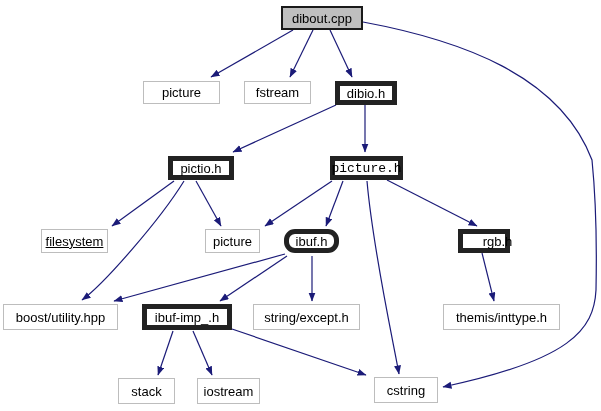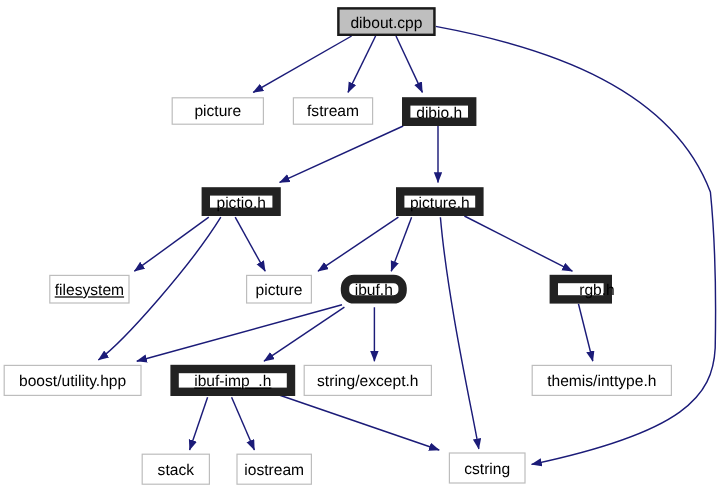--- a/index.html
+++ b/index.html
@@ -17,21 +17,21 @@
     background:#ffffff;
     display:flex;
     align-items:center;
     justify-content:center;
     font-size:13px;
     color:#000000;
     white-space:nowrap;
     line-height:1;
   }
   .node.external{border:1px solid #bdbdbd;}
-  .node.internal{border:7px solid #3b82f6;cursor:pointer;}
+  .node.internal{border:5px solid #3b82f6;cursor:pointer;}
   .node.root{border:2px solid #1a1a1a;background:#bfbfbf;}
   path.edge{fill:none;stroke-width:1.2px;}
 </style>
 </head>
 <body>
 
 <div id="canvas">
   <svg id="edge-layer" width="601" height="411" viewBox="0 0 601 411" xmlns="http://www.w3.org/2000/svg">
     <defs>
       <marker id="arrow" markerUnits="userSpaceOnUse" markerWidth="10" markerHeight="8" refX="8.5" refY="3.5" orient="auto">
@@ -60,26 +60,26 @@
         <path class="edge" d="M193,331 L212,375" stroke="#1b1b78" marker-end="url(#arrow)"></path>
         <path class="edge" d="M232,329 L366,375" stroke="#1b1b78" marker-end="url(#arrow)"></path>
       </g>
   </svg>
   <div id="nodes">
       <div class="node root" style="left: 281px; top: 6px; width: 82px; height: 24px; background: rgb(191, 191, 191);">dibout.cpp</div>
       <div class="node external" style="left: 143px; top: 81px; width: 77px; height: 23px; border-color: rgb(189, 189, 189);">picture</div>
       <div class="node external" style="left: 244px; top: 81px; width: 67px; height: 23px; border-color: rgb(189, 189, 189);">fstream</div>
       <div class="node internal" style="left: 335px; top: 81px; width: 62px; height: 24px; border-color: rgb(34, 34, 34);">dibio.h</div>
       <div class="node internal" style="left: 168px; top: 156px; width: 66px; height: 24px; border-color: rgb(34, 34, 34);">pictio.h</div>
-      <div class="node internal" style="left: 330px; top: 156px; width: 73px; height: 24px; border-color: rgb(34, 34, 34);">picture.h</div>
+      <div class="node internal" style="left: 330px; top: 156px; width: 73px; height: 24px; border-color: rgb(34, 34, 34); font-family: Liberation Mono, monospace;">picture.h</div>
       <div class="node external" style="left: 41px; top: 229px; width: 67px; height: 24px; border-color: rgb(189, 189, 189); text-decoration: underline;">filesystem</div>
       <div class="node external" style="left: 205px; top: 229px; width: 55px; height: 24px; border-color: rgb(189, 189, 189);">picture</div>
       <div class="node internal" style="left: 284px; top: 229px; width: 55px; height: 24px; border-color: rgb(34, 34, 34); border-radius: 11px;">ibuf.h</div>
       <div class="node internal" style="left: 458px; top: 229px; width: 52px; height: 24px; border-color: rgb(34, 34, 34); padding-left: 27px;">rgb.h</div>
       <div class="node external" style="left: 3px; top: 304px; width: 115px; height: 26px; border-color: rgb(189, 189, 189);">boost/utility.hpp</div>
-      <div class="node internal" style="left: 142px; top: 304px; width: 104px; height: 26px; border-color: rgb(34, 34, 34); text-decoration: underline;">ibuf-imp_.h</div>
+      <div class="node internal" style="left: 142px; top: 304px; width: 90px; height: 26px; border-color: rgb(34, 34, 34);">ibuf-imp_.h</div>
       <div class="node external" style="left: 253px; top: 304px; width: 107px; height: 26px; border-color: rgb(189, 189, 189);">string/except.h</div>
       <div class="node external" style="left: 443px; top: 304px; width: 117px; height: 26px; border-color: rgb(189, 189, 189);">themis/inttype.h</div>
       <div class="node external" style="left: 118px; top: 378px; width: 57px; height: 26px; border-color: rgb(189, 189, 189);">stack</div>
       <div class="node external" style="left: 197px; top: 378px; width: 63px; height: 26px; border-color: rgb(189, 189, 189);">iostream</div>
       <div class="node external" style="left: 374px; top: 377px; width: 64px; height: 26px; border-color: rgb(189, 189, 189);">cstring</div>
     </div>
 </div>
 
 </body></html>

